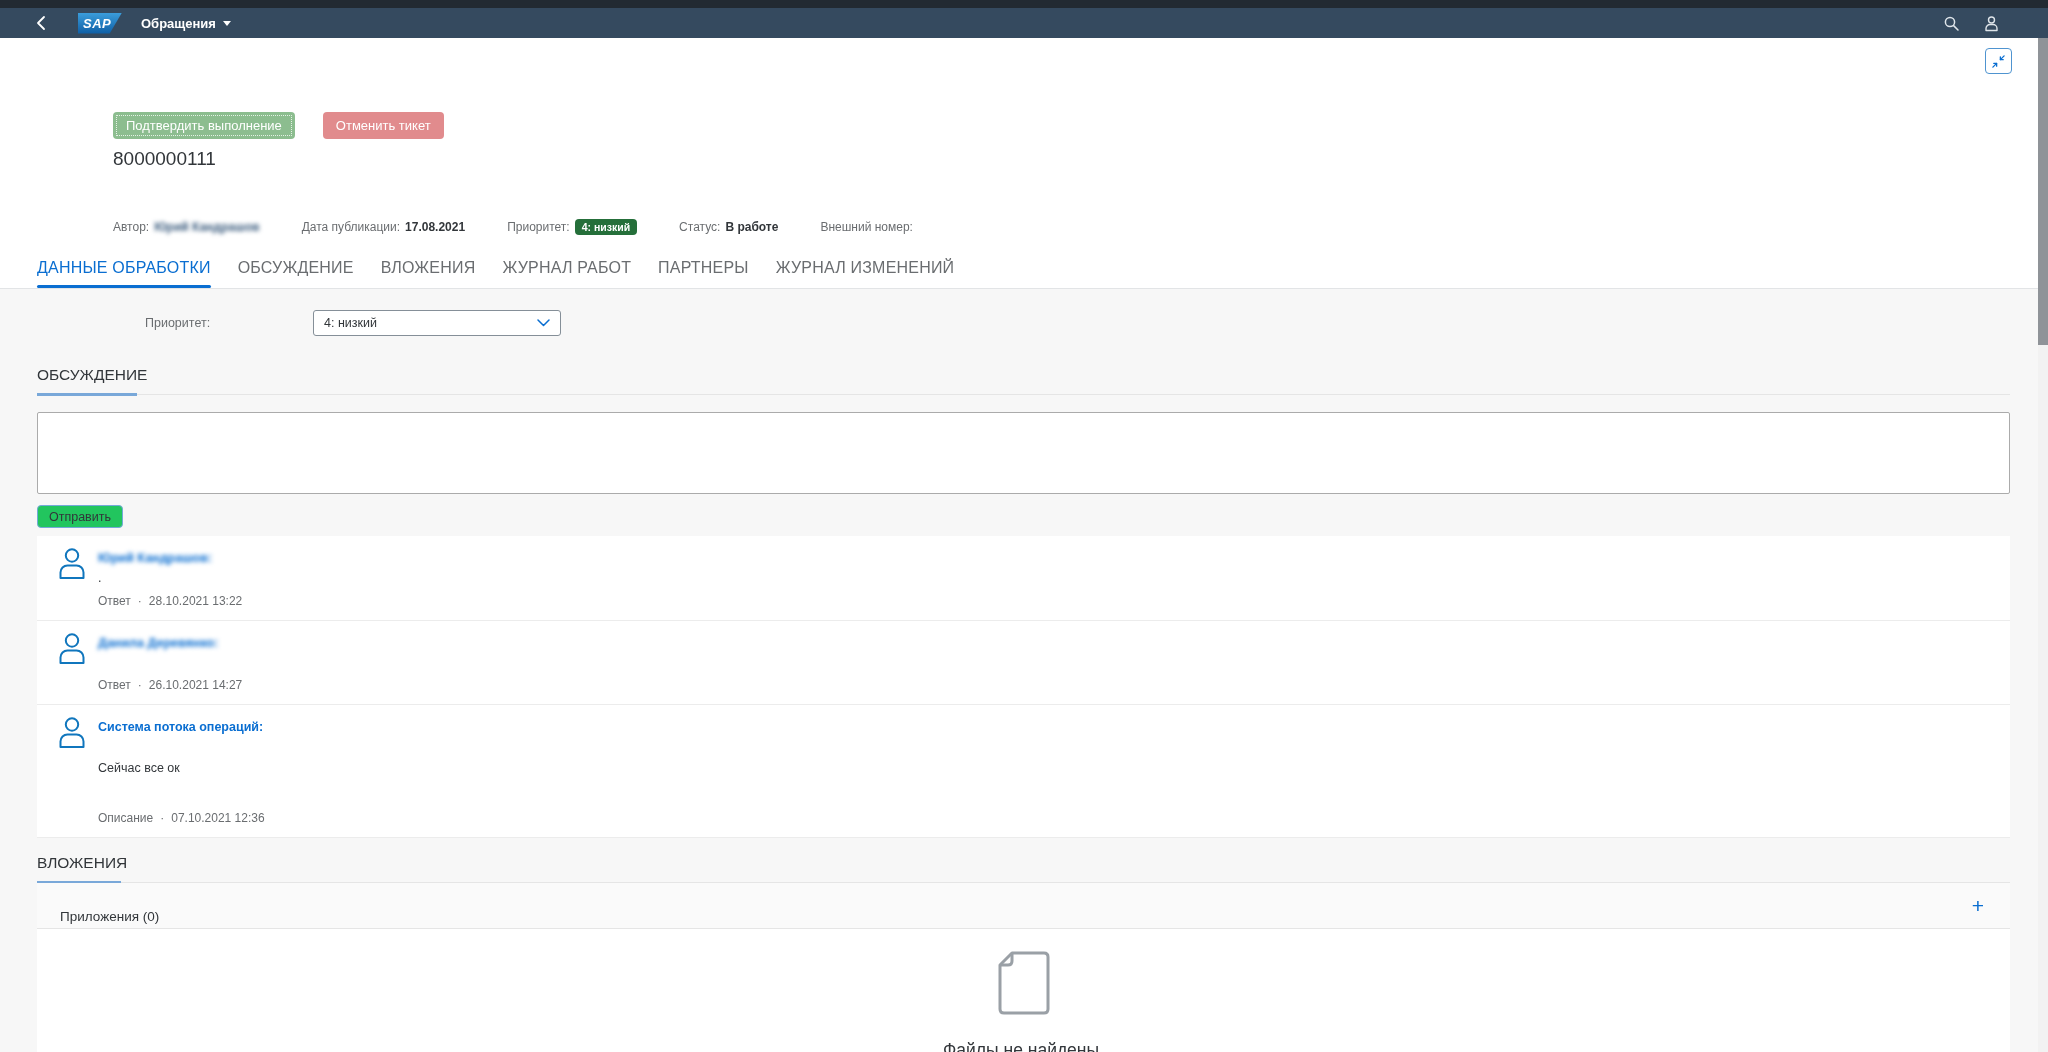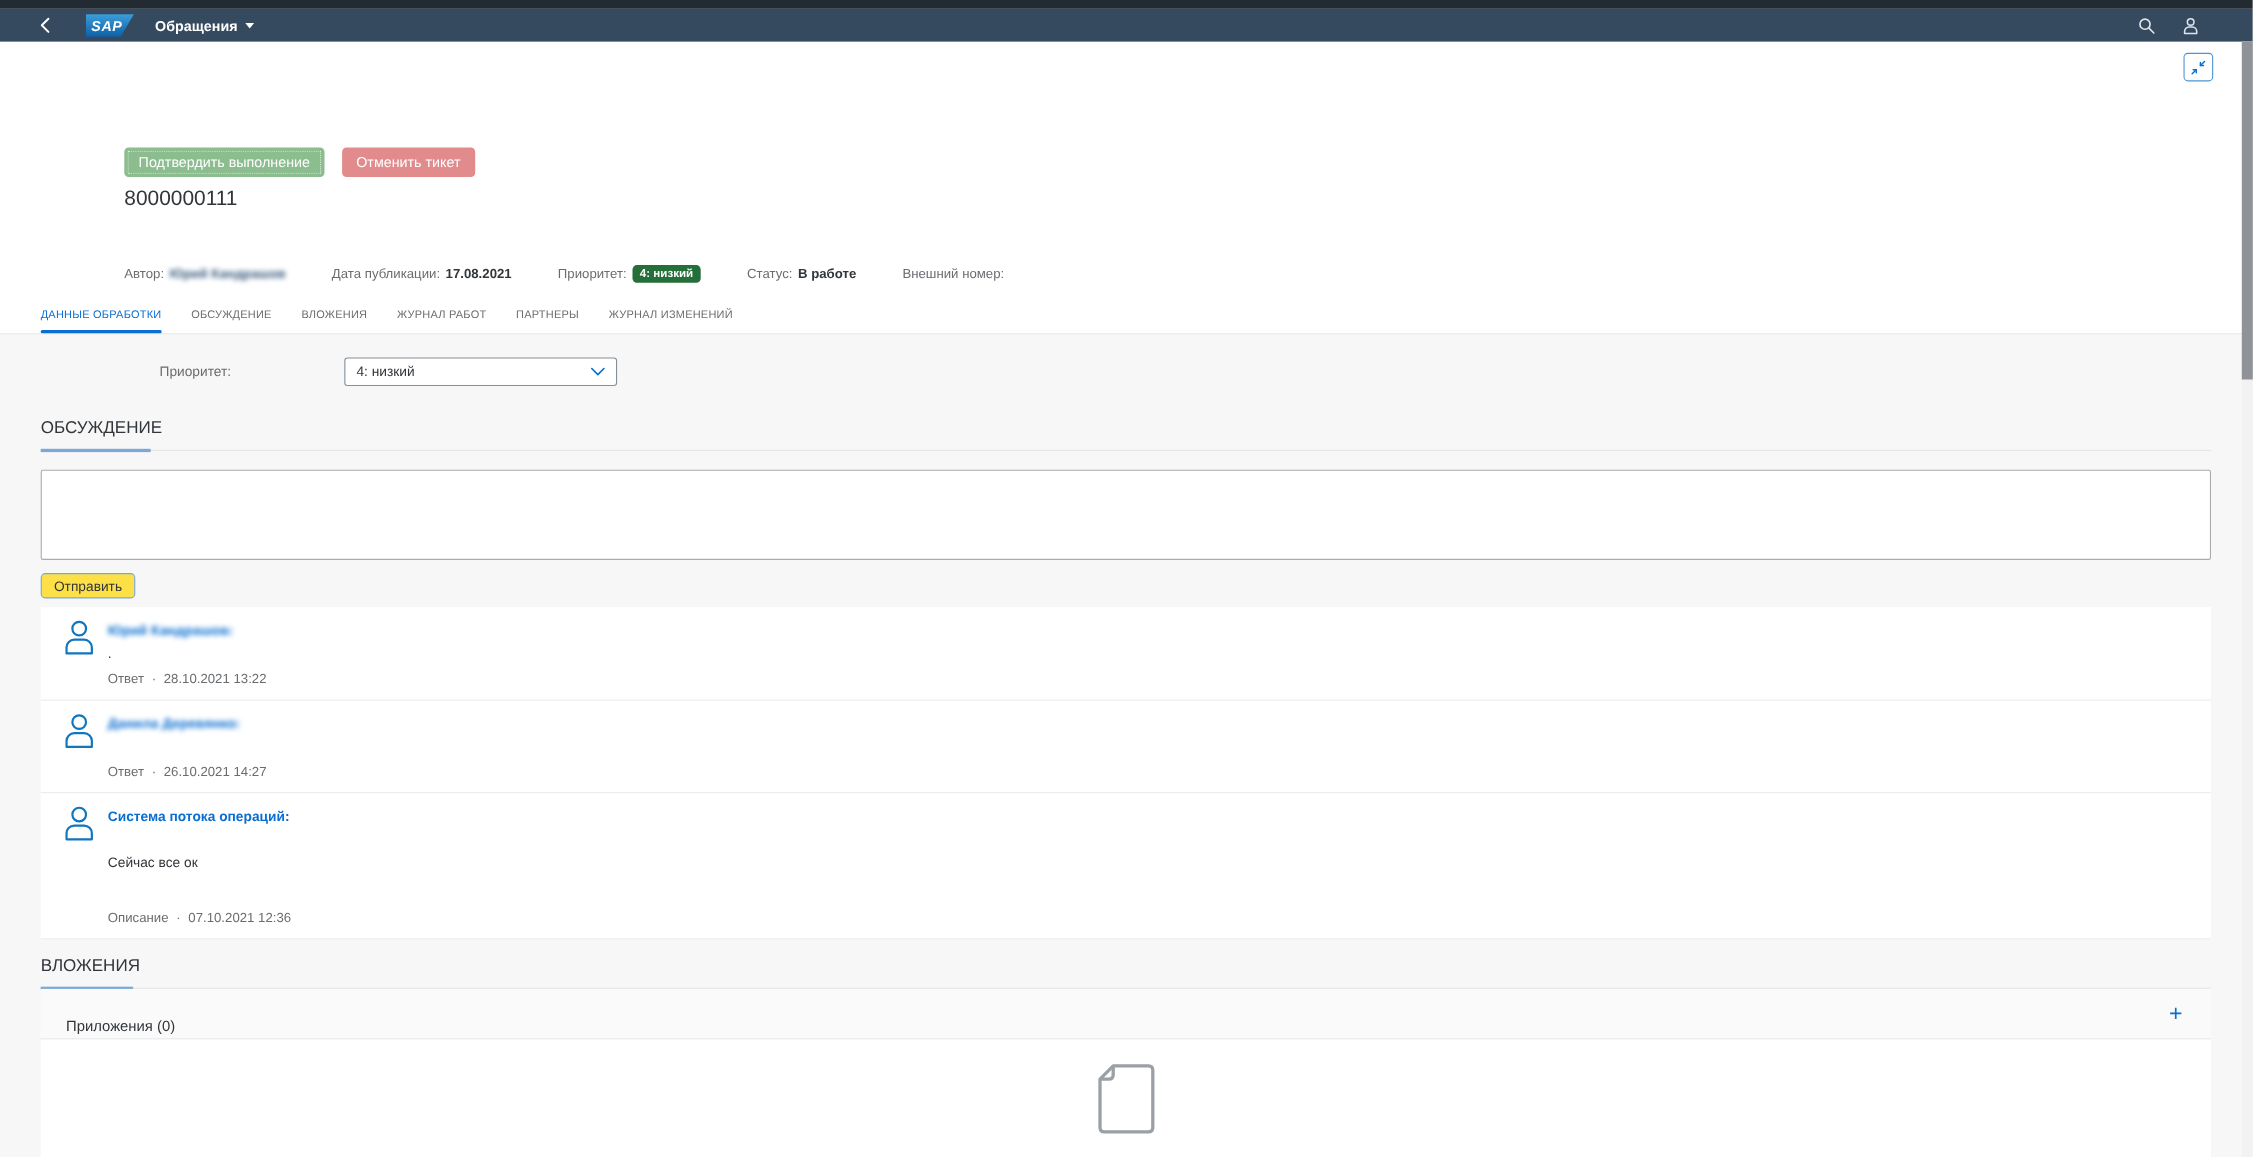--- a/index.html
+++ b/index.html
@@ -18,59 +18,59 @@
   .nav-right { margin-left:auto; display:flex; align-items:center; gap:22px; padding-right:10px; }
   .nav-icon { width:18px; height:18px; display:flex; align-items:center; justify-content:center; cursor:pointer; }
 
   
   .page { position:relative; height:1014px; background:#f7f7f7; overflow:hidden; }
   .header-zone { background:#fff; padding-bottom:0; }
 
   .collapse-btn { position:absolute; top:10px; right:36px; width:27px; height:26px; border:1px solid #4f94d0;
                   border-radius:4px; background:#fff; display:flex; align-items:center; justify-content:center; cursor:pointer; }
 
-  .actions-row { padding:96px 0 0 113px; display:flex; gap:16px; }
+  .actions-row { padding:74px 0 0 113px; display:flex; gap:28px; }
   .btn { height:27px; border:none; border-radius:4px; font-size:13px; color:#fff; padding:0 13px;
          font-family:"Liberation Sans", sans-serif; cursor:pointer; }
   .btn-confirm { background:#8cbd8f; outline:1px dotted #e6f1e6; outline-offset:-4px; }
   .btn-cancel  { background:#e18b8d; }
 
   .ticket-title { padding:9px 0 0 113px; font-size:19px; color:#32363a; }
 
   .meta-row { padding:7px 0 0 113px; display:flex; align-items:center; gap:42px; font-size:12px; color:#6a6d70;margin-top:42px; }
   .meta-item { display:flex; align-items:center; gap:5px; white-space:nowrap; }
   .meta-value { color:#32363a; font-weight:bold; }
   .blurred { filter:blur(2.3px); }
   .author-blur { color:#3a5b7d; font-weight:bold; }
   .prio-badge { background:#256f3a; color:#fff; font-weight:bold; font-size:10.5px; border-radius:4px; padding:2px 7px; }
 
   
   .tabbar { margin-top:18px; padding:0 0 0 37px; display:flex; gap:27px; border-bottom:1px solid #e2e4e6; background:#fff; }
-  .tab { font-size:10px; letter-spacing:0.2px; color:#6a6d70; padding-bottom:0; cursor:pointer; }
+  .tab { font-size:16px; letter-spacing:0.2px; color:#6a6d70; padding-bottom:0; cursor:pointer; }
   .tab .tab-label { display:block; padding:6px 0 8px 0; }
   .tab .tab-bar { height:3px; border-radius:2px; background:transparent; }
   .tab.active { color:#0a6ed1; }
   .tab.active .tab-bar { background:#0a6ed1; }
 
   
   .content { padding:0 38px 0 37px; }
 
   .form-row { margin-top:21px; display:flex; align-items:center; }
   .form-label { width:168px; text-align:left; margin-left:108px; font-size:12.5px; color:#6a6d70; }
   .select-box { width:248px; height:26px; background:#fff; border:1px solid #858f98; border-radius:3px;
                 display:flex; align-items:center; padding:0 10px; font-size:12.5px; color:#32363a; cursor:pointer; }
   .select-box .sel-text { flex:1; }
 
   .section-title-block { margin-top:30px; border-bottom:1px solid #e5e5e5; }
   .section-title { font-size:15.5px; color:#32363a; }
   .section-underline { width:100px; height:3px; background:#79a8d9; margin-top:9px; margin-bottom:-2px; }
 
   .comment-box { margin-top:17px; width:100%; height:82px; border:1px solid #ababab; border-radius:2px;
                  background:#fff; resize:none; font-family:"Liberation Sans", sans-serif; font-size:13px; padding:8px 10px; }
-  .send-btn { margin-top:7px; height:23px; padding:0 11px; background:#fde047; border:1px solid #74a9d8; border-radius:4px;
+  .send-btn { margin-top:7px; height:23px; padding:0 11px; background:#22c55e; border:1px solid #74a9d8; border-radius:4px;
               font-size:12.5px; color:#32363a; font-family:"Liberation Sans", sans-serif; cursor:pointer; }
 
   .feed-panel { margin-top:8px; background:#fff; }
   .comment { display:flex; padding:10px 18px 12px 18px; border-bottom:1px solid #ececec; }
   .comment:last-of-type { border-bottom:1px solid #ececec; }
   .avatar { width:34px; height:34px; flex:0 0 34px; margin-right:9px; }
   .comment-body { flex:1; padding-top:2px; }
   .comment-author { font-size:12.5px; font-weight:bold; color:#0a6ed1; cursor:pointer; display:inline-block; }
   .comment-text { font-size:12.5px; color:#32363a; margin-top:5px; min-height:0; }
   .comment-meta { font-size:12px; color:#6a6d70; margin-top:9px; display:flex; gap:7px; }

